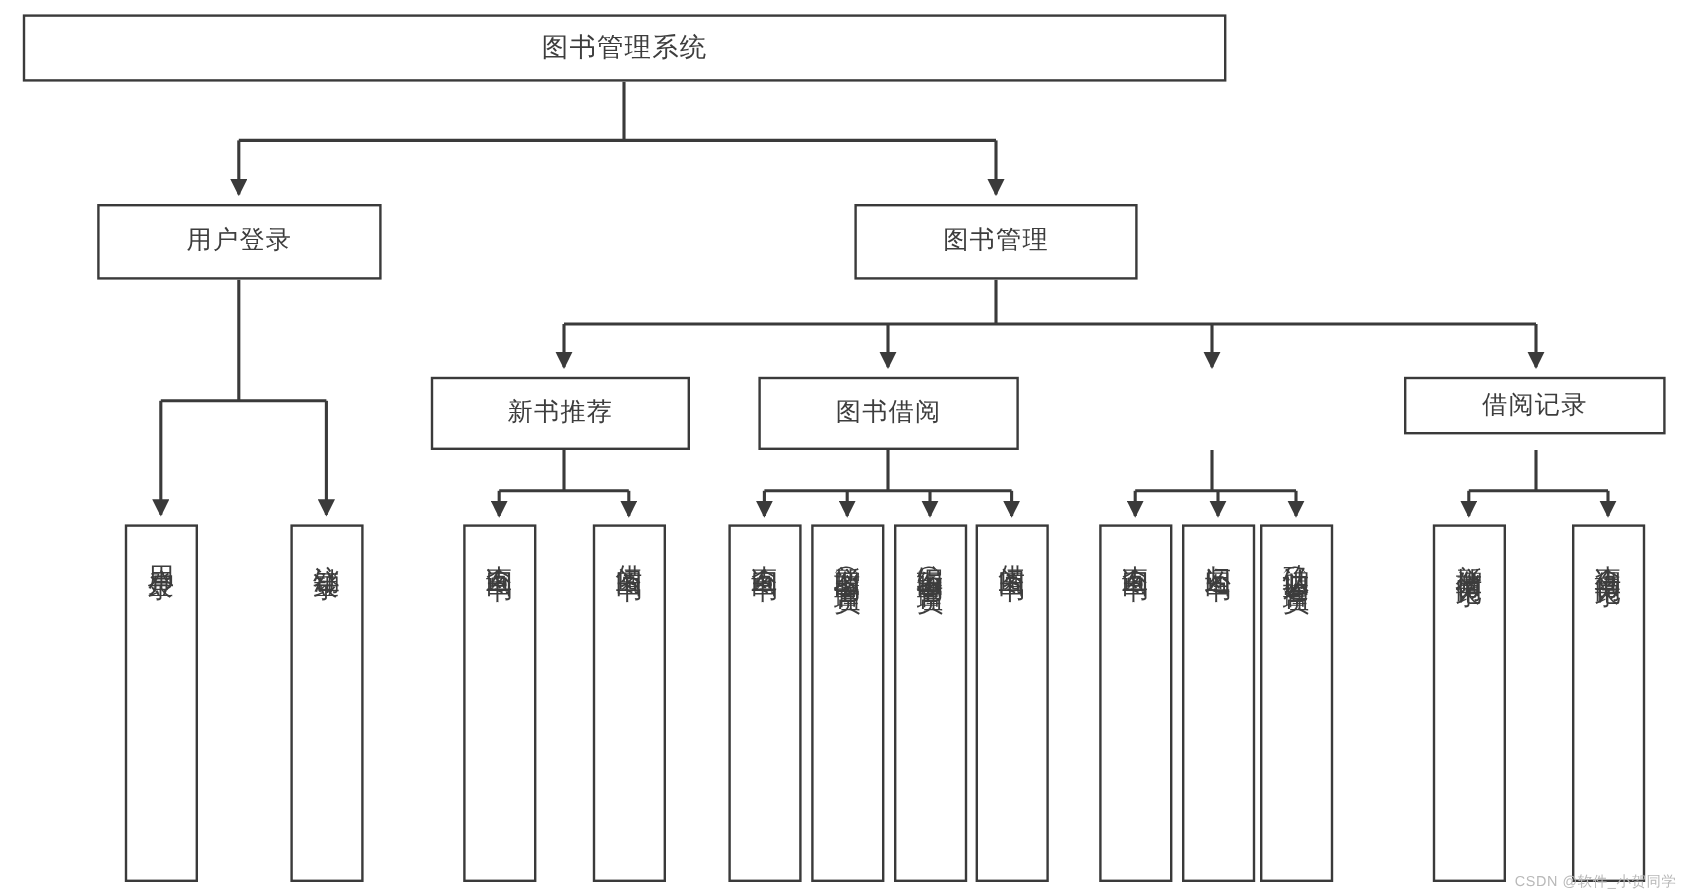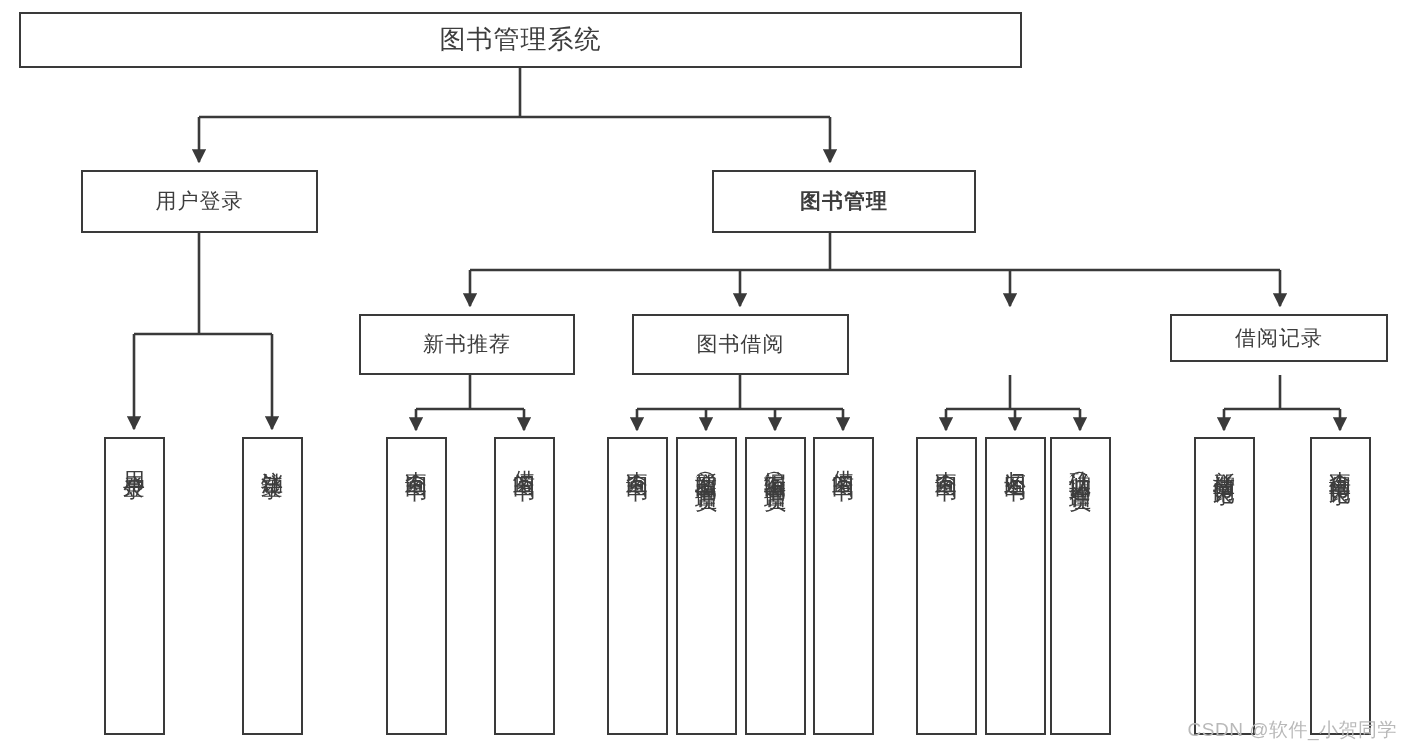--- a/index.html
+++ b/index.html
@@ -46,26 +46,26 @@
     padding-top: 14px;
   }
   .node.vertical .label {
     writing-mode: vertical-rl;
     text-orientation: upright;
     font-size: 22px;
     letter-spacing: 3px;
     line-height: 1.05;
     white-space: nowrap;
   }
-  .node.root .label { font-size: 26px; }
+  .node.root .label { font-size: 22px; }
   .watermark {
     position: absolute;
     right: 8px;
     bottom: 4px;
-    font-size: 19px;
+    font-size: 12px;
     color: #b9b9b9;
     white-space: nowrap;
     letter-spacing: 0.5px;
   }
 </style>
 </head>
 <body>
 
 <div id="canvas">
 
@@ -119,21 +119,21 @@
     </g>
   </svg>
 
   <div class="node root" style="left:19px; top:12px; width:1003px; height:56px;">
     <span class="label">图书管理系统</span>
   </div>
 
   <div class="node" style="left:81px; top:170px; width:237px; height:63px;">
     <span class="label">用户登录</span>
   </div>
-  <div class="node" style="left:712px; top:170px; width:264px; height:63px;font-weight:bold;">
+  <div class="node" style="left:712px; top:170px; width:236px; height:63px;">
     <span class="label">图书管理</span>
   </div>
 
   <div class="node" style="left:359px; top:314px; width:216px; height:61px;">
     <span class="label">新书推荐</span>
   </div>
   <div class="node" style="left:632px; top:314px; width:217px; height:61px;">
     <span class="label">图书借阅</span>
   </div>
   <div class="node" style="left:1170px; top:314px; width:218px; height:48px;">

